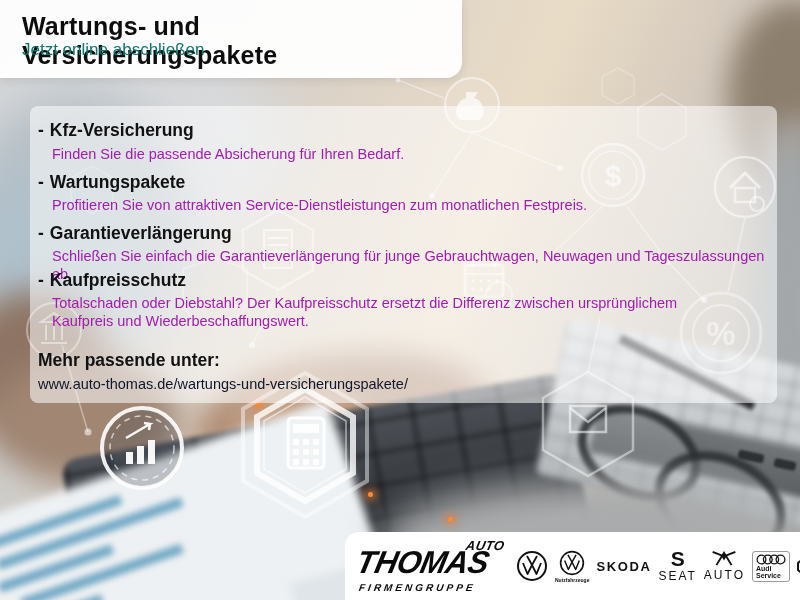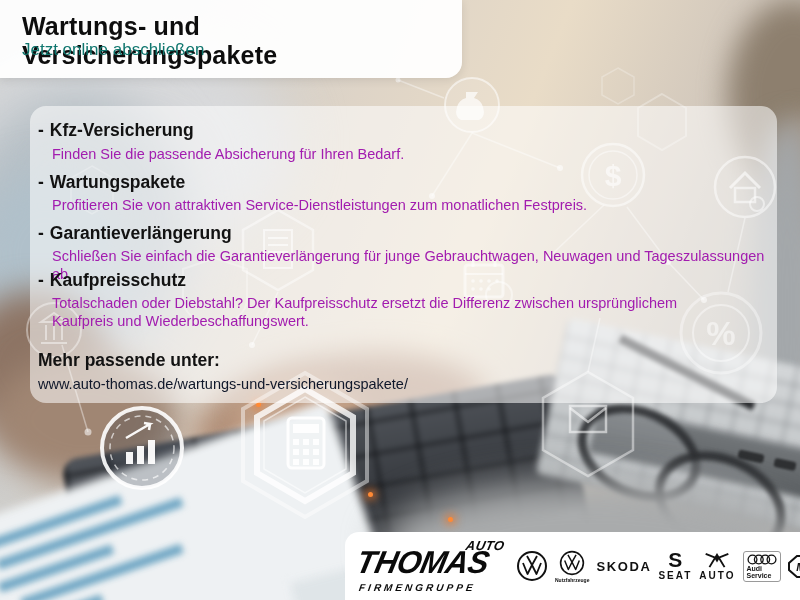--- a/index.html
+++ b/index.html
@@ -50,38 +50,38 @@
   .glow{position:absolute;width:5px;height:5px;border-radius:50%;background:#ff8a35;box-shadow:0 0 9px 3px rgba(240,120,40,.75);}
 
   
   .net{position:absolute;left:0;top:0;}
 
   
   .header-panel{left:0;top:0;width:462px;height:78px;background:rgba(255,255,255,.94);
                 border-radius:0 0 16px 0;box-shadow:0 2px 10px rgba(0,0,0,.10);}
   .title{left:22px;top:12px;font-size:25px;font-weight:800;color:#0d0d0d;letter-spacing:.2px;}
   .subtitle{left:22px;top:40px;font-size:17px;color:#0f766e;}
-  .content-panel{left:30px;top:106px;width:747px;height:297px;background:rgba(255,255,255,.55);border-radius:16px;}
+  .content-panel{left:30px;top:106px;width:747px;height:297px;background:rgba(255,255,255,.55);border-radius:8px;}
   .pkg-title{font-size:17.5px;font-weight:800;color:#121212;white-space:nowrap;}
   .pkg-title .dash{margin-right:6px;}
   .pkg-desc{font-size:14.5px;line-height:17.5px;color:#a21caf;}
   .more-label{font-size:17.5px;font-weight:800;color:#121212;}
   .more-url{font-size:14.5px;color:#0f172a;}
 
   
   .footer{left:345px;top:532px;width:455px;height:68px;background:#ffffff;border-radius:14px 0 0 0;
           display:flex;align-items:center;padding:0 8px 0 12px;box-sizing:border-box;gap:7px;}
   .at-logo{position:relative;width:152px;height:58px;flex:0 0 auto;color:#0a0a0a;}
   .at-auto{position:absolute;top:1px;right:4px;font-style:italic;font-weight:900;font-size:13px;letter-spacing:.5px;transform:skewX(-12deg);}
   .at-thomas{position:absolute;top:11px;left:0;font-style:italic;font-weight:900;font-size:31px;line-height:30px;letter-spacing:-.5px;transform:skewX(-12deg) scaleY(1.02);}
   .at-firmen{position:absolute;bottom:2px;left:2px;font-style:italic;font-weight:800;font-size:10px;letter-spacing:3px;transform:skewX(-8deg);}
   .brand{flex:0 0 auto;display:flex;flex-direction:column;align-items:center;color:#111;}
   .skoda{font-size:13px;font-weight:800;letter-spacing:1.6px;}
   .seat-s{font-size:21px;font-weight:900;line-height:18px;}
-  .seat-txt,.cupra-txt{font-size:10px;font-weight:700;letter-spacing:2px;margin-top:1px;}
+  .seat-txt,.cupra-txt{font-size:12px;font-weight:400;letter-spacing:2px;margin-top:1px;}
   .audi-box{border:1px solid #9a9a9a;border-radius:3px;padding:2px 3px;display:flex;flex-direction:column;align-items:center;background:#fff;}
   .audi-txt{font-size:7px;font-weight:700;line-height:7px;color:#111;align-self:flex-start;}
   .vw-caption{font-size:5px;font-weight:700;margin-top:1px;white-space:nowrap;}
 </style>
 </head>
 <body>
 
 <div class="stage">
 
   <div class="bg">

